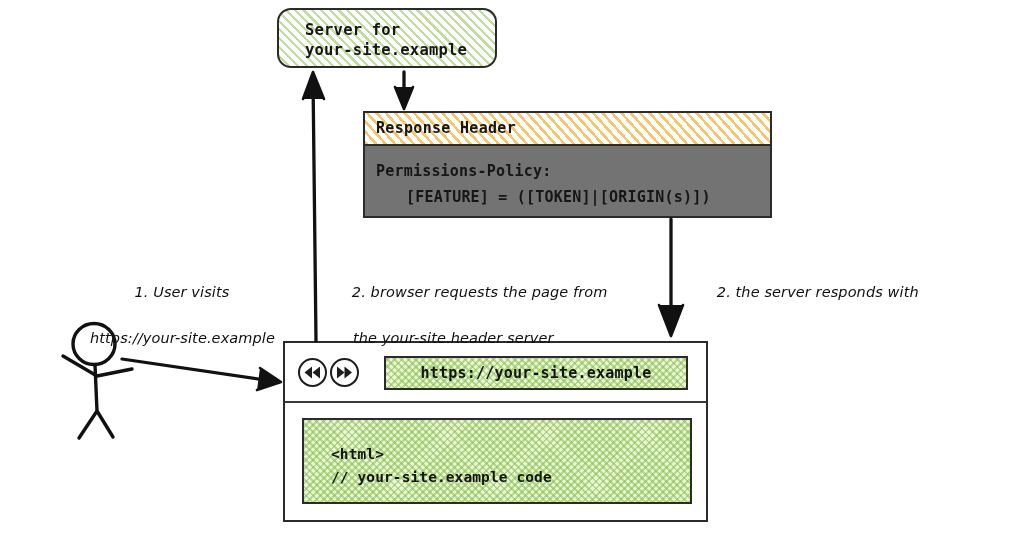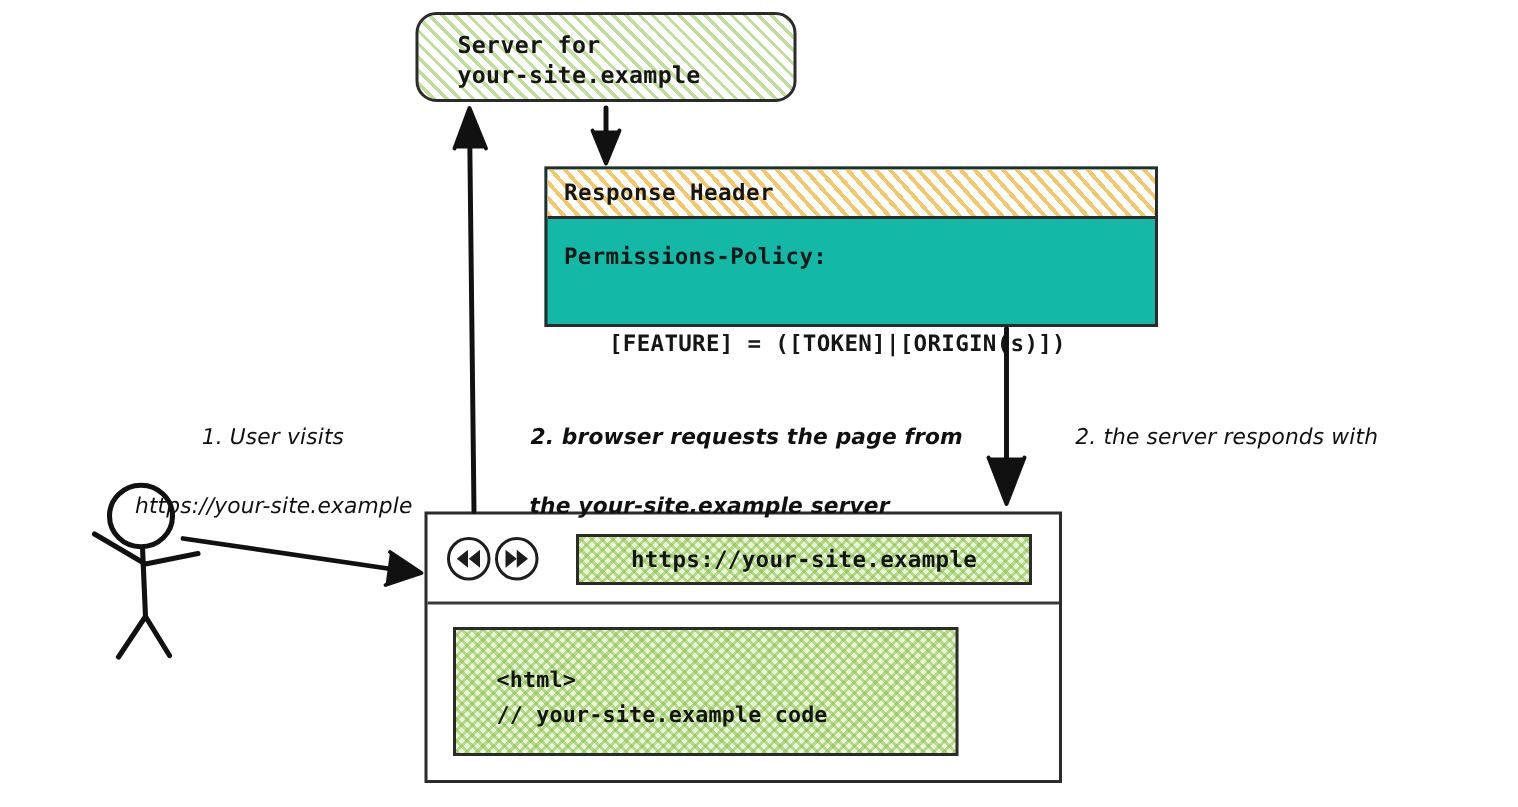--- a/index.html
+++ b/index.html
@@ -22,21 +22,21 @@
     width: 1012px;
     height: 538px;
   }
 
   
   .abs { position: absolute; }
 
   
   #server-box {
     left: 277px; top: 8px;
-    width: 254px; height: 60px;
+    width: 220px; height: 60px;
     border: 2.5px solid #2b2b2b;
     border-radius: 14px;
     background-color: #ffffff;
     background-image: repeating-linear-gradient(
         45deg,
         rgba(139, 195, 74, 0.55) 0px,
         rgba(139, 195, 74, 0.55) 2.2px,
         rgba(255,255,255,0) 2.2px,
         rgba(255,255,255,0) 6.2px);
     box-sizing: border-box;
@@ -52,21 +52,21 @@
     letter-spacing: 0.2px;
     white-space: pre;
     color: #161616;
   }
 
   
   #response-box {
     left: 363px; top: 111px;
     width: 409px; height: 107px;
     border: 2px solid #2b2b2b;
-    background: #14b8a6;
+    background: #737373;
     box-sizing: border-box;
   }
   #response-title-bar {
     position: absolute;
     left: 0; top: 0;
     width: 100%;
     height: 33px;
     border-bottom: 2px solid #2b2b2b;
     box-sizing: border-box;
     background-color: #ffffff;
@@ -98,21 +98,21 @@
   .resp-line {
     font-family: "DejaVu Sans Mono", monospace;
     font-size: 15px;
     font-weight: 700;
     line-height: 26px;
     letter-spacing: 0.2px;
     color: #161616;
     white-space: pre;
     display: block;
   }
-  .resp-line.indented { padding-left: 30px; margin-top: 32px; }
+  .resp-line.indented { padding-left: 30px; }
 
   
   #browser-window {
     left: 283px; top: 341px;
     width: 425px; height: 181px;
     border: 2px solid #2b2b2b;
     background: #ffffff;
     box-sizing: border-box;
   }
   #browser-toolbar {
@@ -165,21 +165,21 @@
     font-size: 15px;
     font-weight: 700;
     letter-spacing: 0.2px;
     color: #141414;
     white-space: pre;
   }
 
   #page-content {
     position: absolute;
     left: 17px; top: 75px;
-    width: 337px; height: 86px;
+    width: 390px; height: 86px;
     border: 2px solid #2b2b2b;
     box-sizing: border-box;
     background-color: #eaf5d8;
     background-image:
       repeating-linear-gradient(45deg,
         rgba(130, 190, 65, 0.50) 0px,
         rgba(130, 190, 65, 0.50) 2px,
         rgba(255,255,255,0) 2px,
         rgba(255,255,255,0) 5px),
       repeating-linear-gradient(-45deg,
@@ -209,21 +209,21 @@
   .annotation {
     font-family: "DejaVu Sans", sans-serif;
     font-size: 14.5px;
     font-style: italic;
     line-height: 23px;
     color: #101010;
     letter-spacing: 0.1px;
     white-space: pre;
   }
   #annotation-1 { left: 70px;  top: 258px; text-align: center; }
-  #annotation-2 { left: 333px; top: 258px; font-weight: bold; }
+  #annotation-2 { left: 333px; top: 258px; }
   #annotation-3 { left: 698px; top: 258px; }
   .annotation .ln2 { display: block; padding-left: 20px; }
 
   
   #strokes {
     position: absolute;
     left: 0; top: 0;
     width: 1012px; height: 538px;
     pointer-events: none;
   }
@@ -278,21 +278,21 @@
     </div>
   </div>
 
   <div class="abs annotation" id="annotation-1">
     <span class="ln1">1. User visits</span>
     <span class="ln2">https://your-site.example</span>
   </div>
 
   <div class="abs annotation" id="annotation-2">
     <span class="ln1">2. browser requests the page from</span>
-    <span class="ln2">the your-site.example server</span>
+    <span class="ln2">the your-site.header server</span>
   </div>
 
   <div class="abs annotation" id="annotation-3">
     <span class="ln1">2. the server responds with</span>
   </div>
 
   <svg id="strokes" viewBox="0 0 1012 538">
 
     <g stroke="#111111" stroke-width="3.4" fill="none" stroke-linecap="round" stroke-linejoin="round">
       <ellipse cx="94" cy="344" rx="21" ry="20.5"></ellipse>

